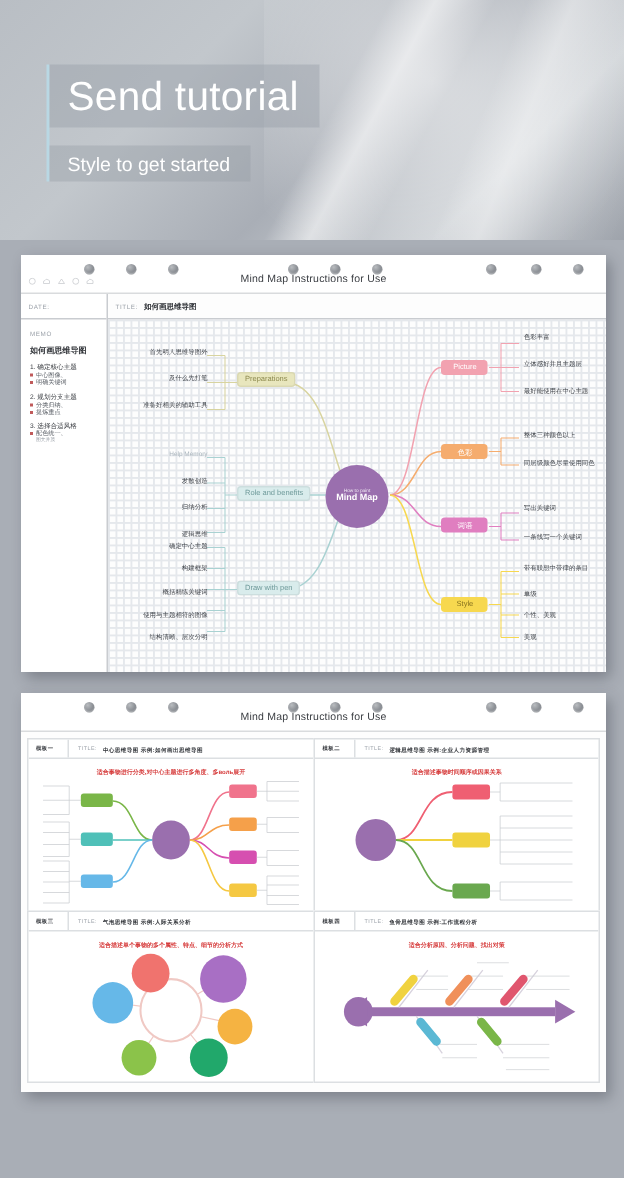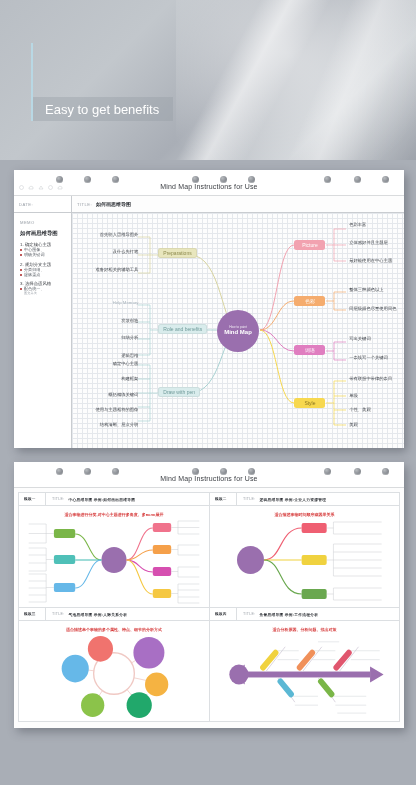--- a/index.html
+++ b/index.html
@@ -149,22 +149,25 @@
   .qcanvas{ position:absolute; left:0; right:0; top:19px; bottom:0; }
   .qcanvas svg{ position:absolute; inset:0; width:100%; height:100%; }
 </style>
 </head>
 <body>
 
 <div class="hero">
   <div class="hero-glow"></div>
   <div class="hero-diag"></div>
   <div class="accent-bar"></div>
+  <div class="title-plate">
+    <span>Send tutorial</span>
+  </div>
   <div class="sub-plate">
-    <span>Easy to get benefits</span>
+    <span>Style to get started</span>
   </div>
 </div>
 
 <div class="sheet" id="sheet1">
   <div class="sheet-head">
     <div class="deco-icons">
       <svg width="5" height="5" viewBox="0 0 10 10">
           <circle cx="5" cy="5" r="4" fill="none" stroke="#c7cacd" stroke-width="1"></circle>
         </svg>
       <svg width="6" height="5" viewBox="0 0 12 10">

